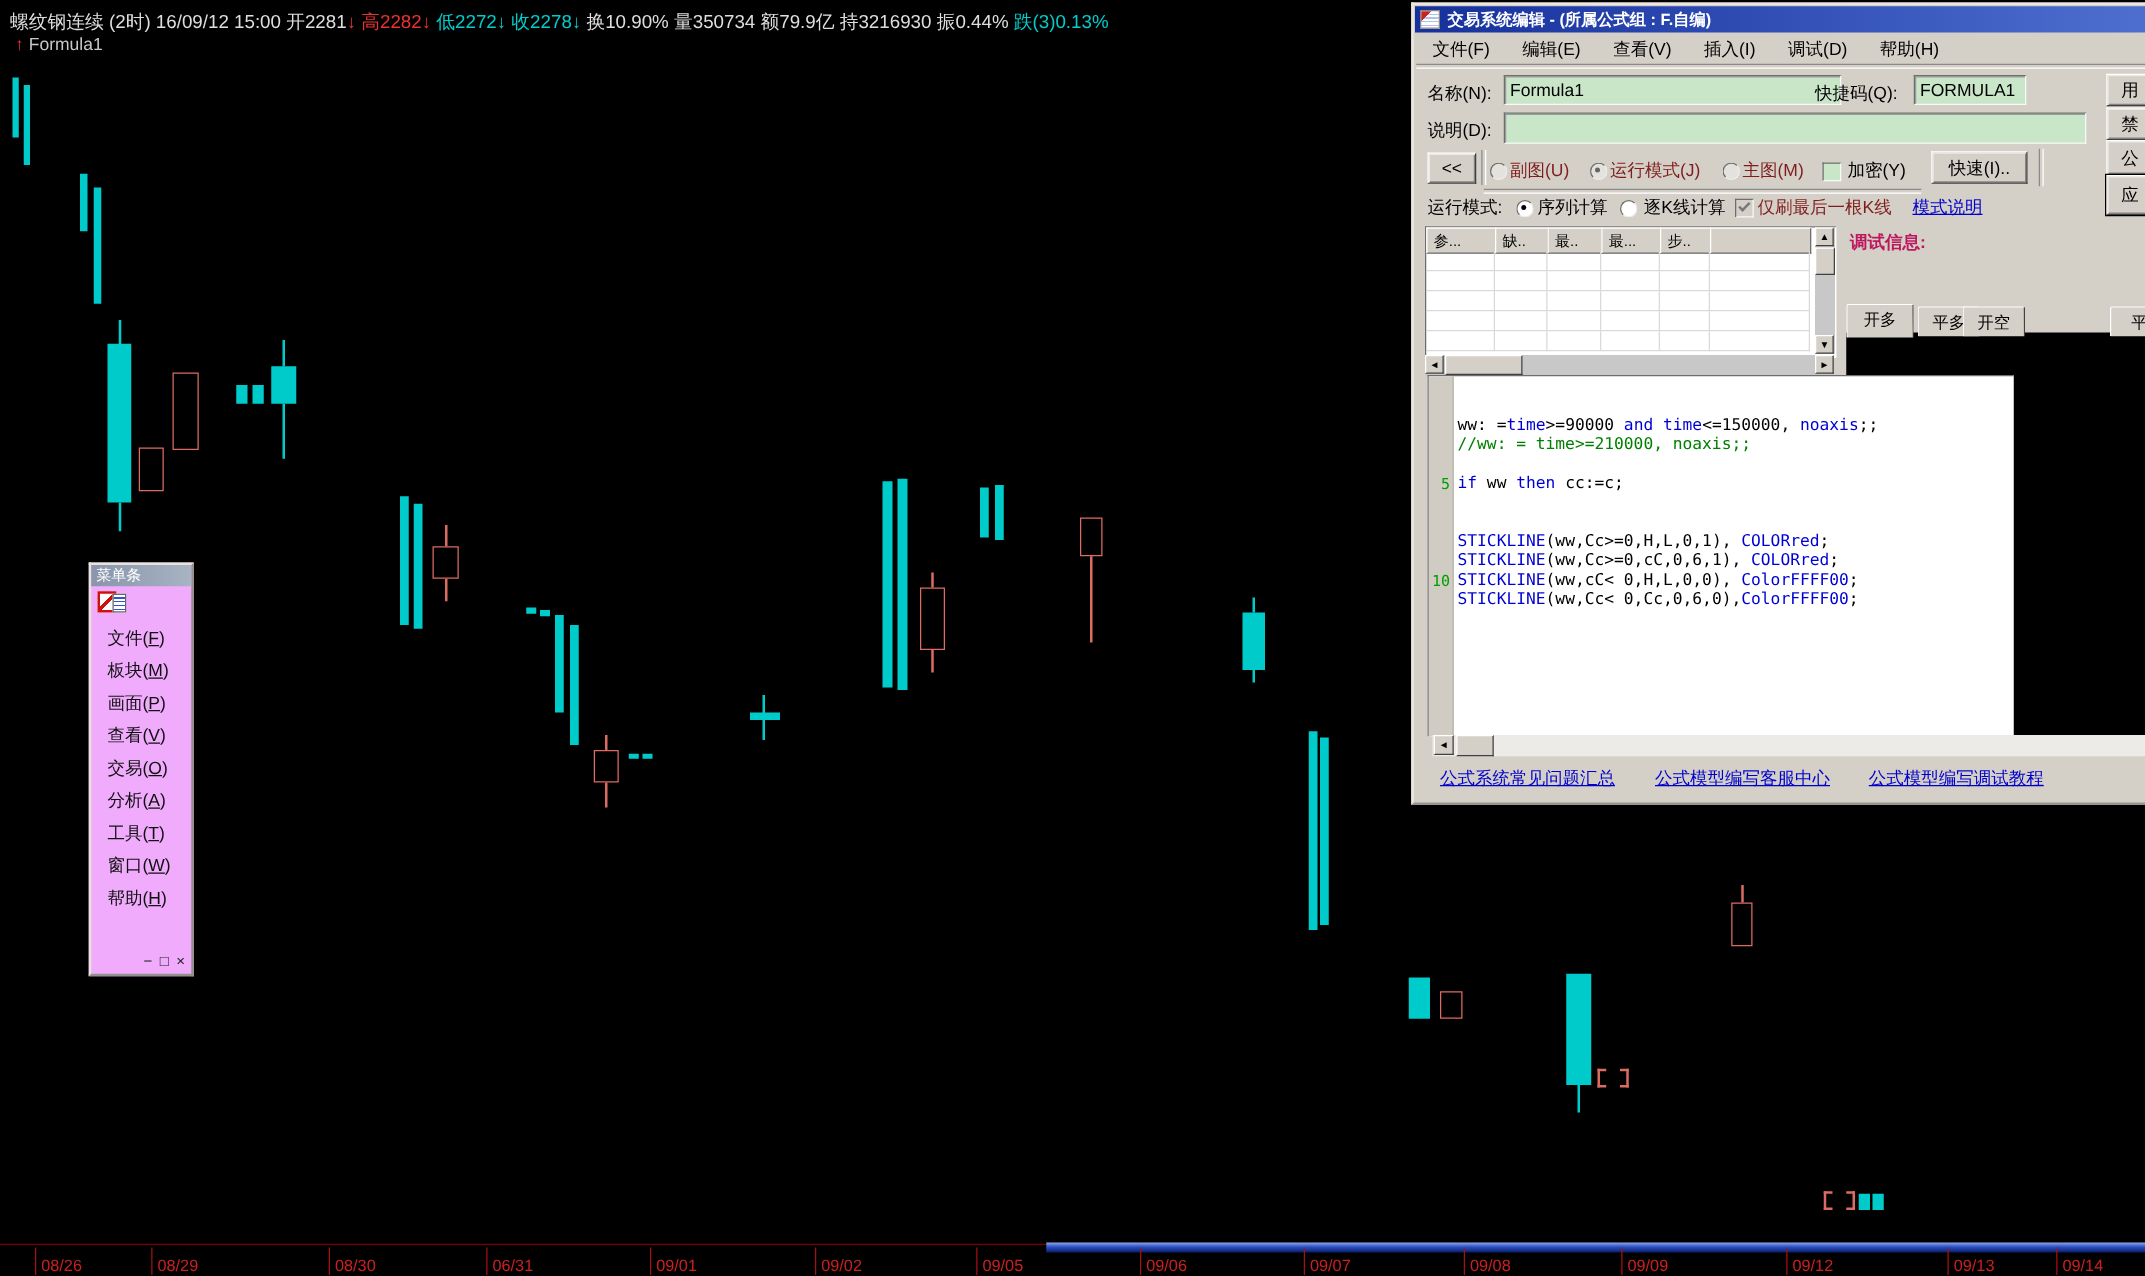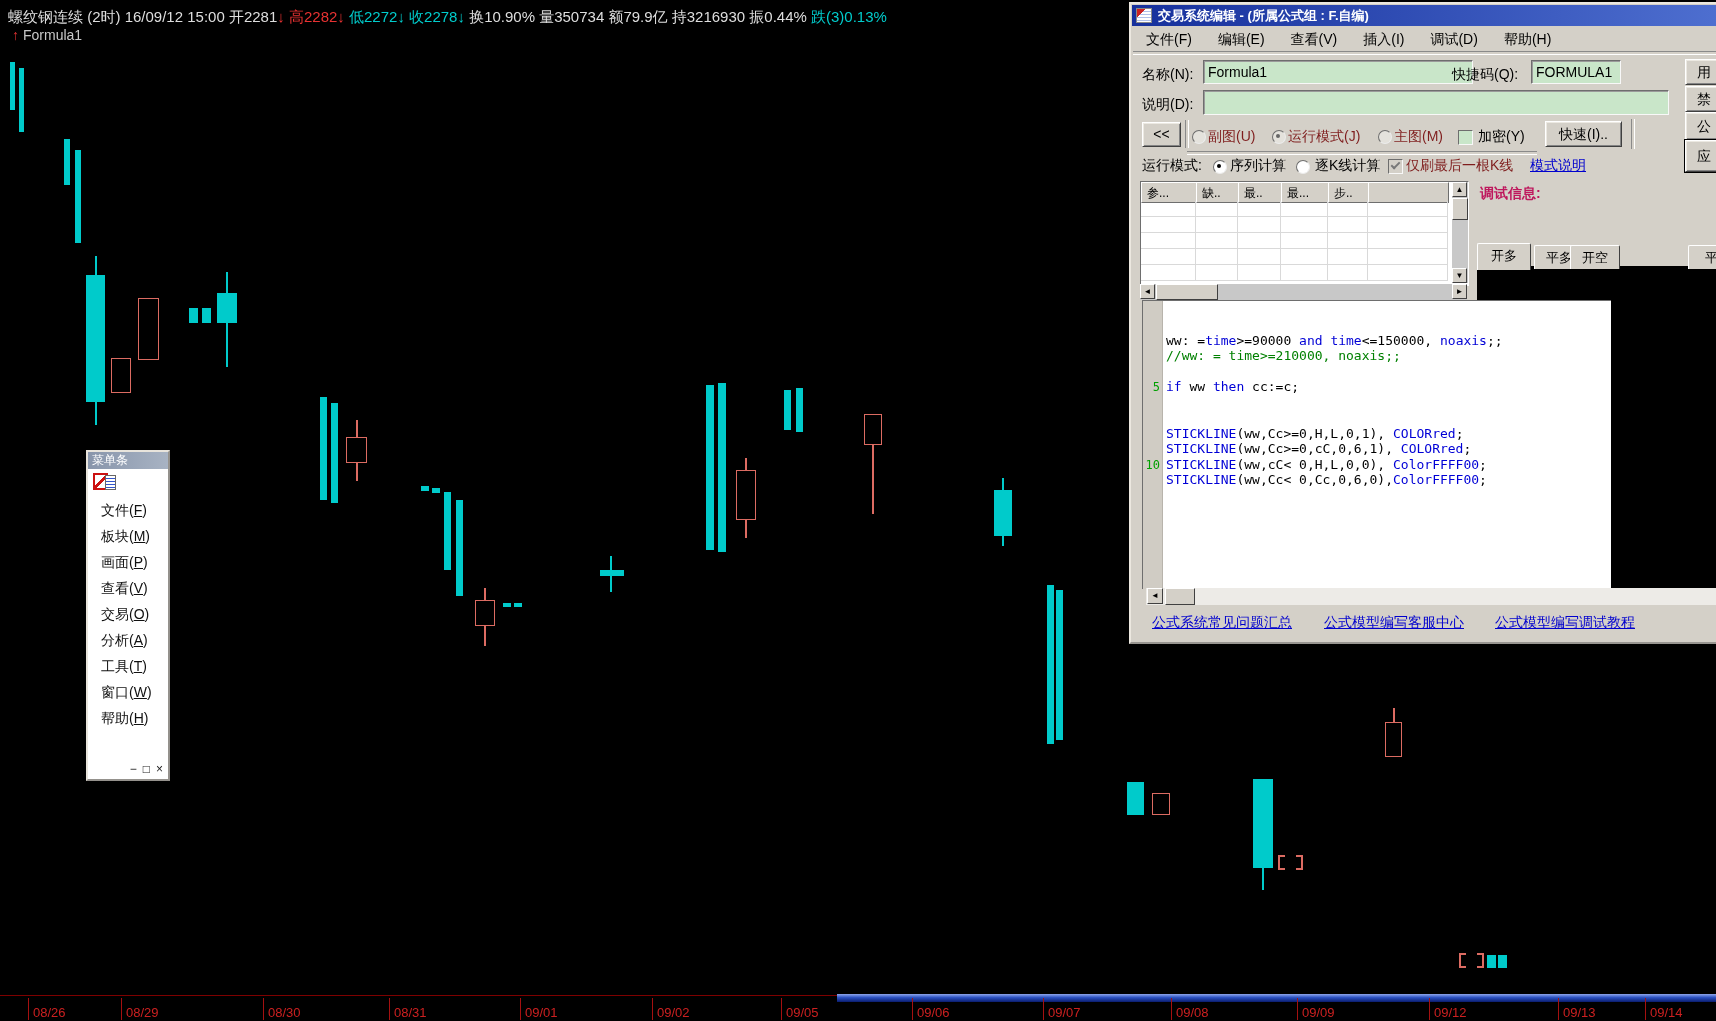--- a/index.html
+++ b/index.html
@@ -20,21 +20,21 @@
   .brk.l{border-left:2px solid #DC6B62}
   .brk.r{border-right:2px solid #DC6B62}
 
   #axis-line{position:absolute;left:0;top:995px;width:837px;height:1px;background:#7E0000}
   #taskbar-edge{position:absolute;left:837px;top:994px;width:879px;height:8px;
        background:linear-gradient(#8FA6EC,#2A50C0 45%,#0A1C6E)}
   .tick{position:absolute;width:1px;height:22px;background:#A51010;top:998px}
   .dlabel{position:absolute;top:1005px;font-size:13px;color:#CC2020;white-space:nowrap}
 
   
-  #menu-window{position:absolute;left:86px;top:450px;width:80px;height:327px;background:#ffffff;
+  #menu-window{position:absolute;left:71px;top:450px;width:80px;height:327px;background:#f0abfc;
        border:2px outset #E8E4DC;box-shadow:2px 2px 0 rgba(0,0,0,.8)}
   .mw-title{height:17px;background:linear-gradient(90deg,#8895AB,#A8B3C3);color:#FFF;
        font-size:12px;line-height:17px;padding-left:4px}
   .mw-iconrow{height:24px;padding:4px 0 0 5px}
   .mw-icon1{display:inline-block;width:11px;height:13px;background:#FFF;border:2px solid #CC1111;
        vertical-align:top;
        background-image:linear-gradient(135deg,transparent 42%,#CC1111 42%,#CC1111 60%,transparent 60%)}
   .mw-icon2{display:inline-block;width:9px;height:13px;margin-left:-3px;margin-top:2px;background:#FFF;
        border:1px solid #666;vertical-align:top;
        background-image:repeating-linear-gradient(#FFF 0 2px,#3355CC 2px 3px)}
@@ -180,21 +180,21 @@
 <div id="axis-line"></div>
 <div id="taskbar-edge"></div>
 <div id="date-axis">
     <div class="tick" style="left: 28px;"></div>
     <div class="dlabel" style="left: 33px;">08/26</div>
     <div class="tick" style="left: 121px;"></div>
     <div class="dlabel" style="left: 126px;">08/29</div>
     <div class="tick" style="left: 263px;"></div>
     <div class="dlabel" style="left: 268px;">08/30</div>
     <div class="tick" style="left: 389px;"></div>
-    <div class="dlabel" style="left: 394px;">08/31</div>
+    <div class="dlabel" style="left: 394px;">06/31</div>
     <div class="tick" style="left: 520px;"></div>
     <div class="dlabel" style="left: 525px;">09/01</div>
     <div class="tick" style="left: 652px;"></div>
     <div class="dlabel" style="left: 657px;">09/02</div>
     <div class="tick" style="left: 781px;"></div>
     <div class="dlabel" style="left: 786px;">09/05</div>
     <div class="tick" style="left: 912px;"></div>
     <div class="dlabel" style="left: 917px;">09/06</div>
     <div class="tick" style="left: 1043px;"></div>
     <div class="dlabel" style="left: 1048px;">09/07</div>

